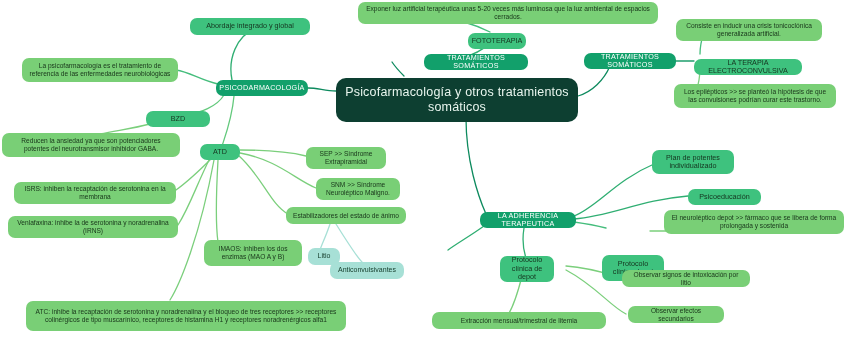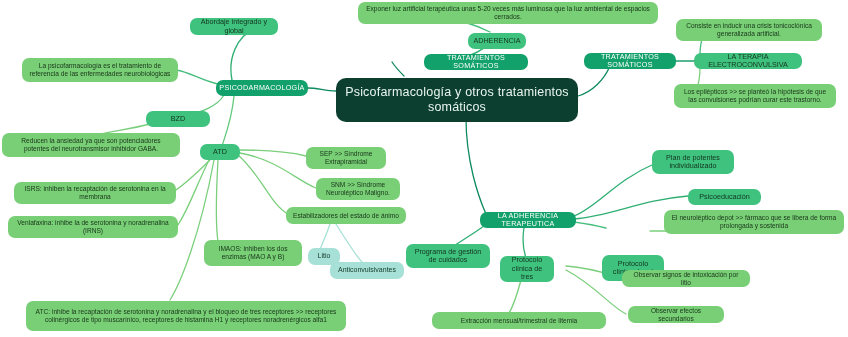--- a/index.html
+++ b/index.html
@@ -151,21 +151,21 @@
   </svg>
 
   <div class="node n-root" style="left:336px; top:78px; width:242px; height:44px;">
     <span>Psicofarmacología y otros tratamientos somáticos</span>
   </div>
 
   <div class="node n-dark" style="left:216px; top:80px; width:92px; height:16px;">
     <span>PSICODARMACOLOGÍA</span>
   </div>
 
-  <div class="node n-mid" style="left:190px; top:18px; width:88px; height:17px;">
+  <div class="node n-mid" style="left:190px; top:18px; width:120px; height:17px;">
     <span>Abordaje integrado y global</span>
   </div>
 
   <div class="node n-leaf" style="left:22px; top:58px; width:156px; height:24px;">
     <span>La psicofarmacología es el tratamiento de referencia de las enfermedades neurobiológicas</span>
   </div>
 
   <div class="node n-mid" style="left:146px; top:111px; width:64px; height:16px;">
     <span>BZD</span>
   </div>
@@ -212,69 +212,66 @@
 
   <div class="node n-mint" style="left:330px; top:262px; width:74px; height:17px;">
     <span>Anticonvulsivantes</span>
   </div>
 
   <div class="node n-dark" style="left:424px; top:54px; width:104px; height:16px;">
     <span>TRATAMIENTOS SOMÁTICOS</span>
   </div>
 
   <div class="node n-mid" style="left:468px; top:33px; width:58px; height:16px;">
-    <span>ADHERENCIA</span>
+    <span>FOTOTERAPIA</span>
   </div>
 
   <div class="node n-leaf" style="left:358px; top:2px; width:300px; height:22px;">
     <span>Exponer luz artificial terapéutica unas 5-20 veces más luminosa que la luz ambiental de espacios cerrados.</span>
   </div>
 
   <div class="node n-dark" style="left:584px; top:53px; width:92px; height:16px;">
     <span>TRATAMIENTOS SOMÁTICOS</span>
   </div>
 
-  <div class="node n-mid" style="left:694px; top:53px; width:108px; height:16px;justify-content:flex-end;">
+  <div class="node n-mid" style="left:694px; top:59px; width:108px; height:16px;justify-content:flex-end;">
     <span>LA TERAPIA ELECTROCONVULSIVA</span>
   </div>
 
   <div class="node n-leaf" style="left:676px; top:19px; width:146px; height:22px;">
     <span>Consiste en inducir una crisis tonicoclónica generalizada artificial.</span>
   </div>
 
   <div class="node n-leaf" style="left:674px; top:84px; width:162px; height:24px;">
     <span>Los epilépticos &gt;&gt; se planteó la hipótesis de que las convulsiones podrían curar este trastorno.</span>
   </div>
 
   <div class="node n-dark" style="left:480px; top:212px; width:96px; height:16px;">
     <span>LA ADHERENCIA TERAPEUTICA</span>
   </div>
 
-  <div class="node n-mid" style="left:406px; top:244px; width:84px; height:24px;">
-    <span>Programa de gestión de cuidados</span>
-  </div>
 
   <div class="node n-mid" style="left:652px; top:150px; width:82px; height:24px;">
     <span>Plan de potentes individualizado</span>
   </div>
 
   <div class="node n-mid" style="left:688px; top:189px; width:73px; height:16px;">
     <span>Psicoeducación</span>
   </div>
 
   <div class="node n-mid" style="left:602px; top:218px; width:62px; height:26px;margin-top:37px;">
     <span>Protocolo clínica depot</span>
   </div>
 
   <div class="node n-leaf" style="left:664px; top:210px; width:180px; height:24px;">
     <span>El neuroléptico depot &gt;&gt; fármaco que se libera de forma prolongada y sostenida</span>
   </div>
 
   <div class="node n-mid" style="left:500px; top:256px; width:54px; height:26px;">
-    <span>Protocolo clínica de tres</span>
+    <span>Protocolo clínica de depot</span>
   </div>
 
   <div class="node n-leaf" style="left:432px; top:312px; width:174px; height:17px;">
     <span>Extracción mensual/trimestral de litemia</span>
   </div>
 
   <div class="node n-leaf" style="left:622px; top:270px; width:128px; height:17px;">
     <span>Observar signos de intoxicación por litio</span>
   </div>
 

